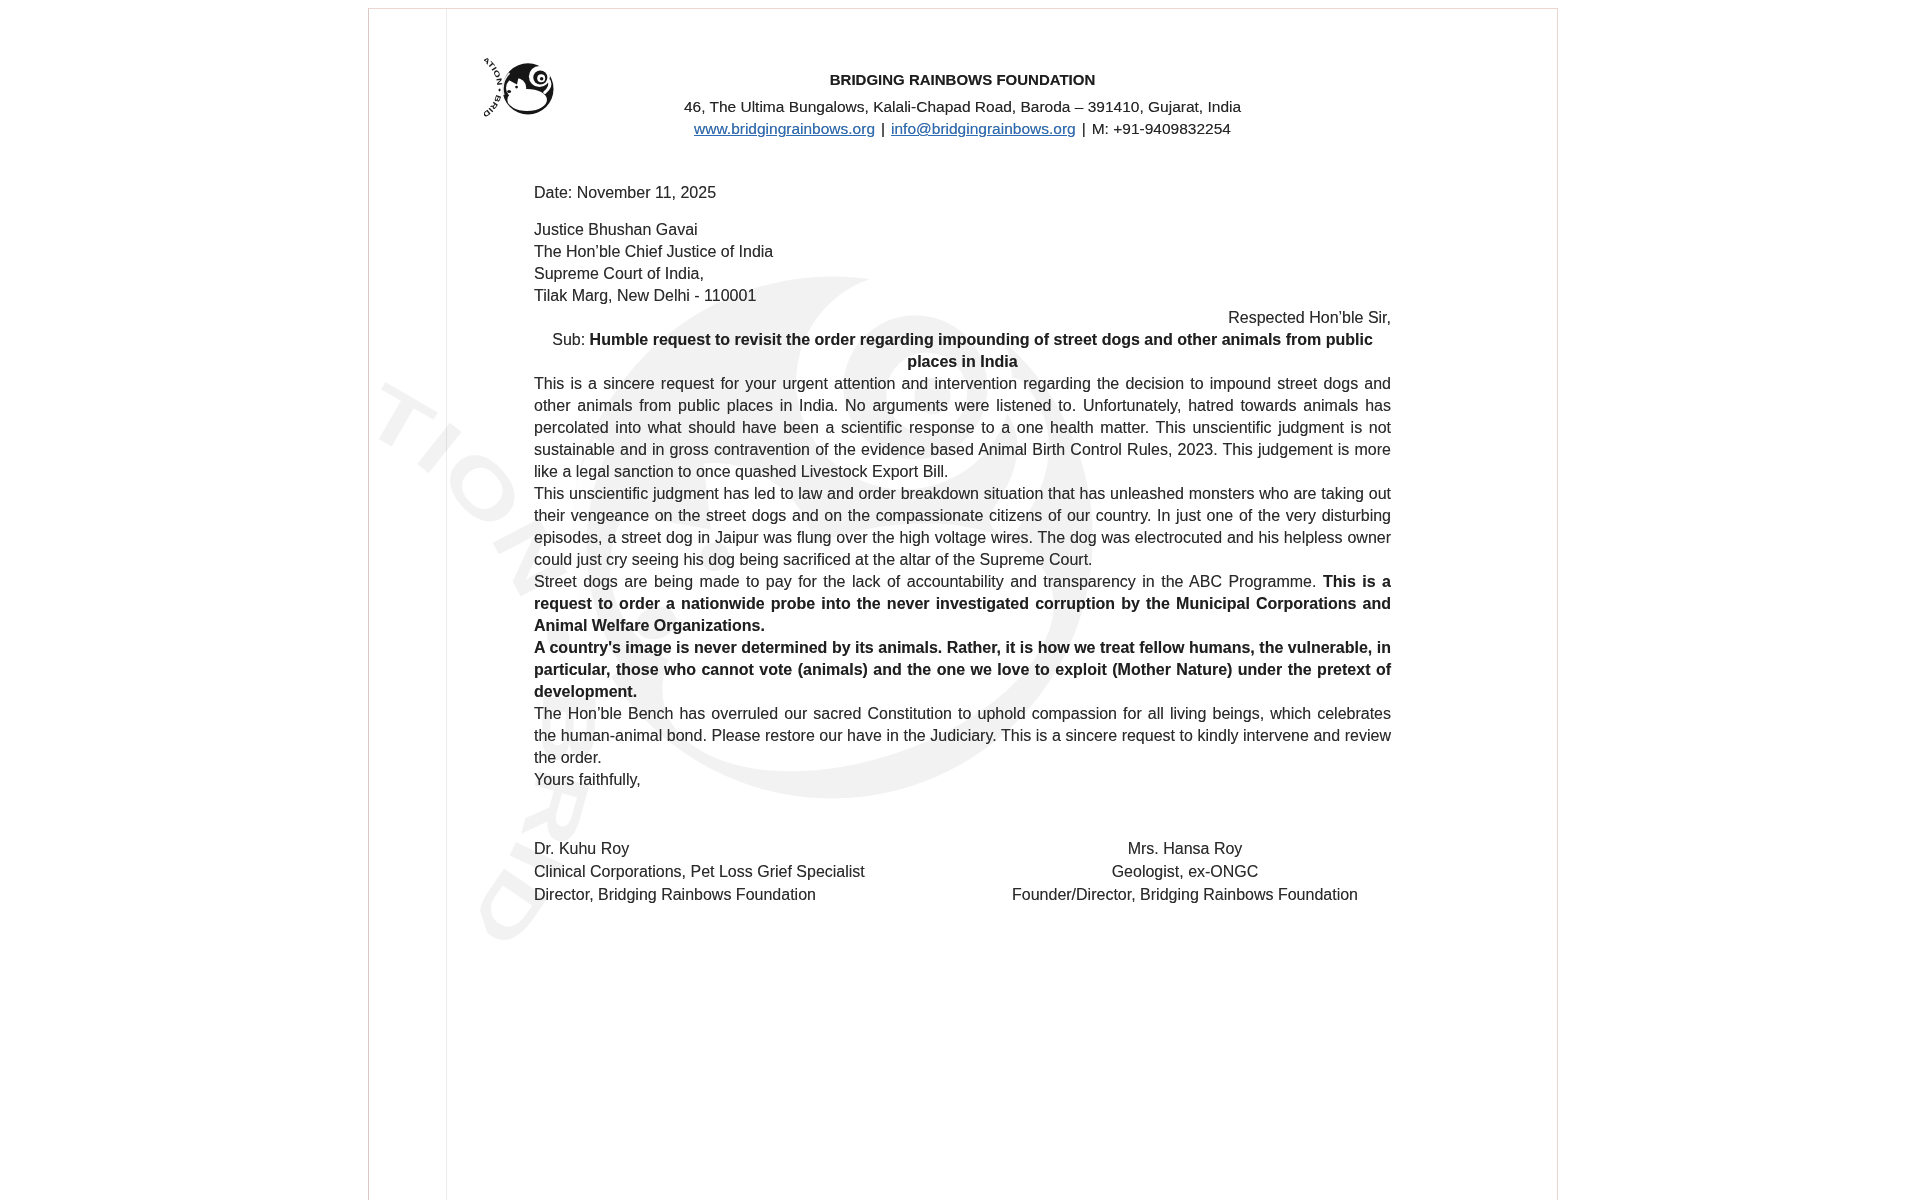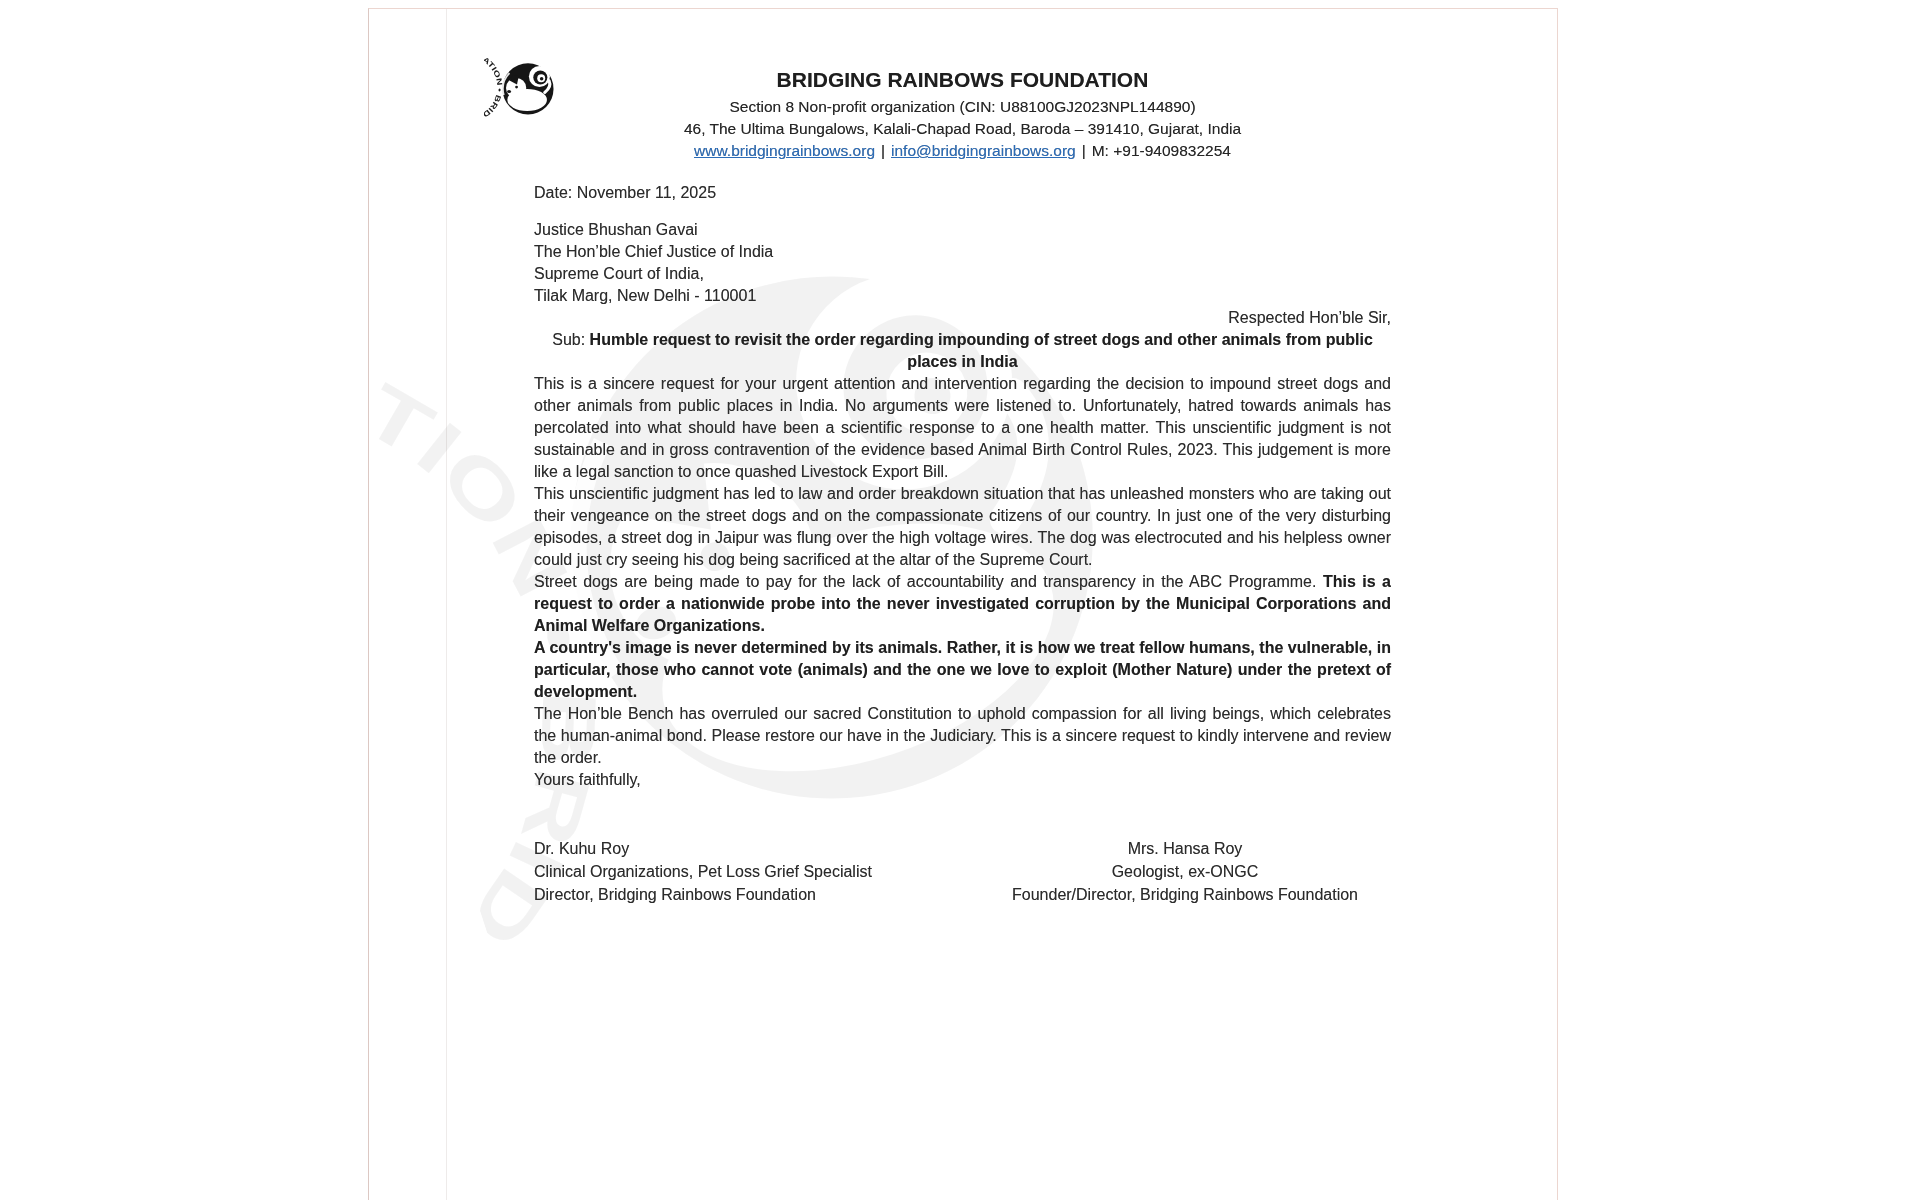--- a/index.html
+++ b/index.html
@@ -18,21 +18,21 @@
   }
   .watermark{
     position:absolute;left:10px;top:70px;width:900px;height:900px;
     opacity:0.05;transform:rotate(-18deg);pointer-events:none;
   }
   .logo{position:absolute;left:115px;top:33px;width:88px;height:92px;}
   .header-text{
     position:absolute;left:165px;top:58px;width:857px;text-align:center;
     text-shadow:0 0 0.6px rgba(40,40,40,0.5);
   }
-  .org-name{font-size:21px;font-weight:bold;line-height:25px;margin-bottom:4px;color:#1e1e1e;}
+  .org-name{font-size:15px;font-weight:bold;line-height:25px;margin-bottom:4px;color:#1e1e1e;}
   .org-line{font-size:15.5px;line-height:22px;color:#262626;}
   .org-contact{font-size:15.5px;line-height:22px;color:#262626;}
   .org-contact a{color:#2b6cb8;text-decoration:underline;cursor:pointer;margin-top:9px;}
   .sep{margin:0 6px;color:#262626;}
   .letter-body{
     position:absolute;left:165px;top:173px;width:857px;
     font-size:16px;line-height:22px;color:#2b2b2b;
     text-shadow:0 0 0.6px rgba(40,40,40,0.45);
   }
   .letter-body p{margin:0;}
@@ -84,21 +84,20 @@
   <svg class="watermark" aria-hidden="true">
     <use href="#brf-logo" width="900" height="900"></use>
   </svg>
 
   <svg class="logo">
     <use href="#brf-logo" width="88" height="92"></use>
   </svg>
 
   <div class="header-text">
     <div class="org-name">BRIDGING RAINBOWS FOUNDATION</div>
-    <div class="org-line">Section 8 Non-profit organization (CIN: U88100GJ2023NPL144890)</div>
     <div class="org-line">46, The Ultima Bungalows, Kalali-Chapad Road, Baroda – 391410, Gujarat, India</div>
     <div class="org-contact">
       <a>www.bridgingrainbows.org</a><span class="sep">|</span><a>info@bridgingrainbows.org</a><span class="sep">|</span><span>M: +91-9409832254</span>
     </div>
   </div>
 
   <div class="letter-body">
 
     <p class="date">Date: November 11, 2025</p>
 
@@ -121,21 +120,21 @@
 
     <p class="para p4">A country's image is never determined by its animals. Rather, it is how we treat fellow humans, the vulnerable, in particular, those who cannot vote (animals) and the one we love to exploit (Mother Nature) under the pretext of development.</p>
 
     <p class="para p5">The Hon’ble Bench has overruled our sacred Constitution to uphold compassion for all living beings, which celebrates the human-animal bond. Please restore our have in the Judiciary. This is a sincere request to kindly intervene and review the order.</p>
 
     <p class="closing">Yours faithfully,</p>
 
     <div class="signature">
       <div class="sig-col-left">
         <p>Dr. Kuhu Roy</p>
-        <p>Clinical Organizations, Pet Loss Grief Specialist</p>
+        <p>Clinical Corporations, Pet Loss Grief Specialist</p>
         <p>Director, Bridging Rainbows Foundation</p>
       </div>
       <div class="sig-col-right">
         <p>Mrs. Hansa Roy</p>
         <p>Geologist, ex-ONGC</p>
         <p>Founder/Director, Bridging Rainbows Foundation</p>
       </div>
     </div>
 
   </div>

